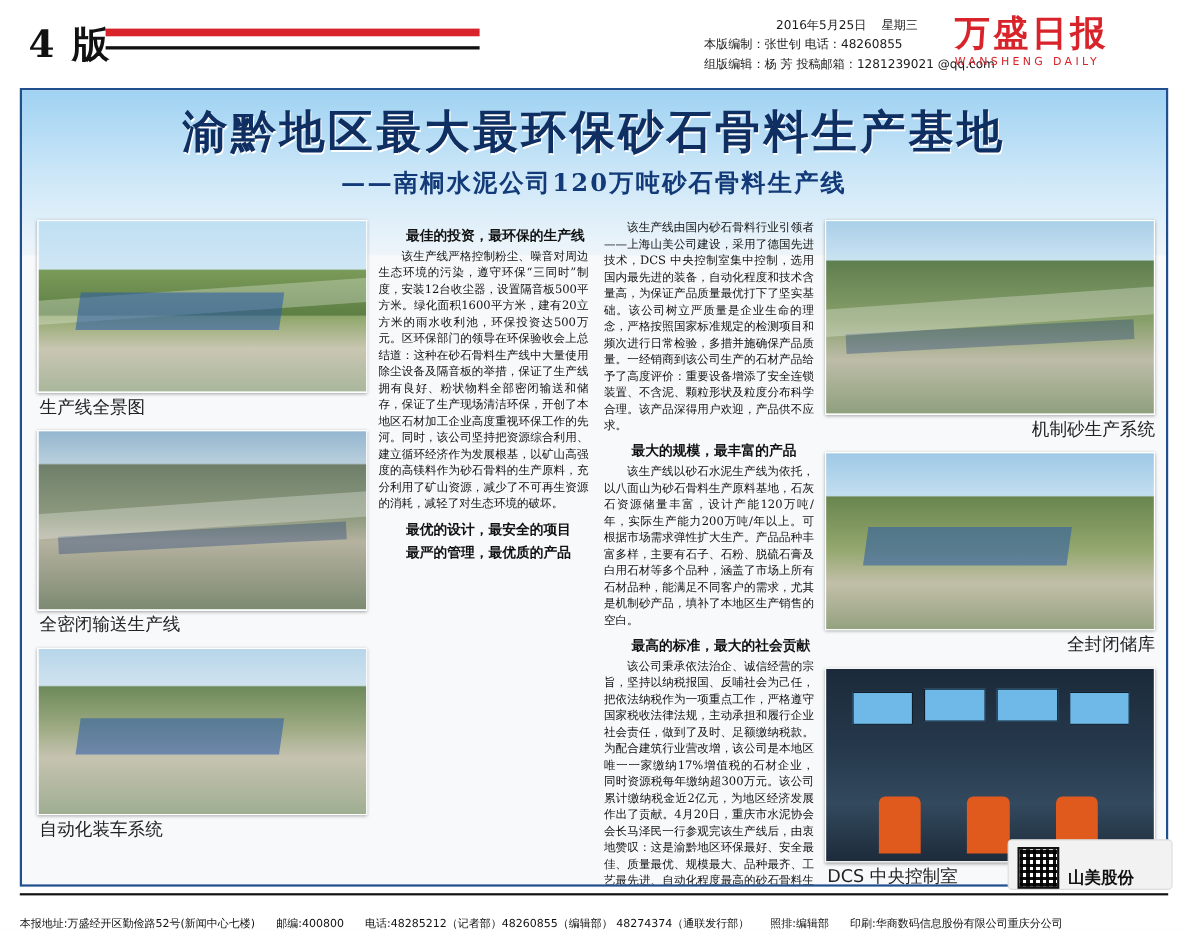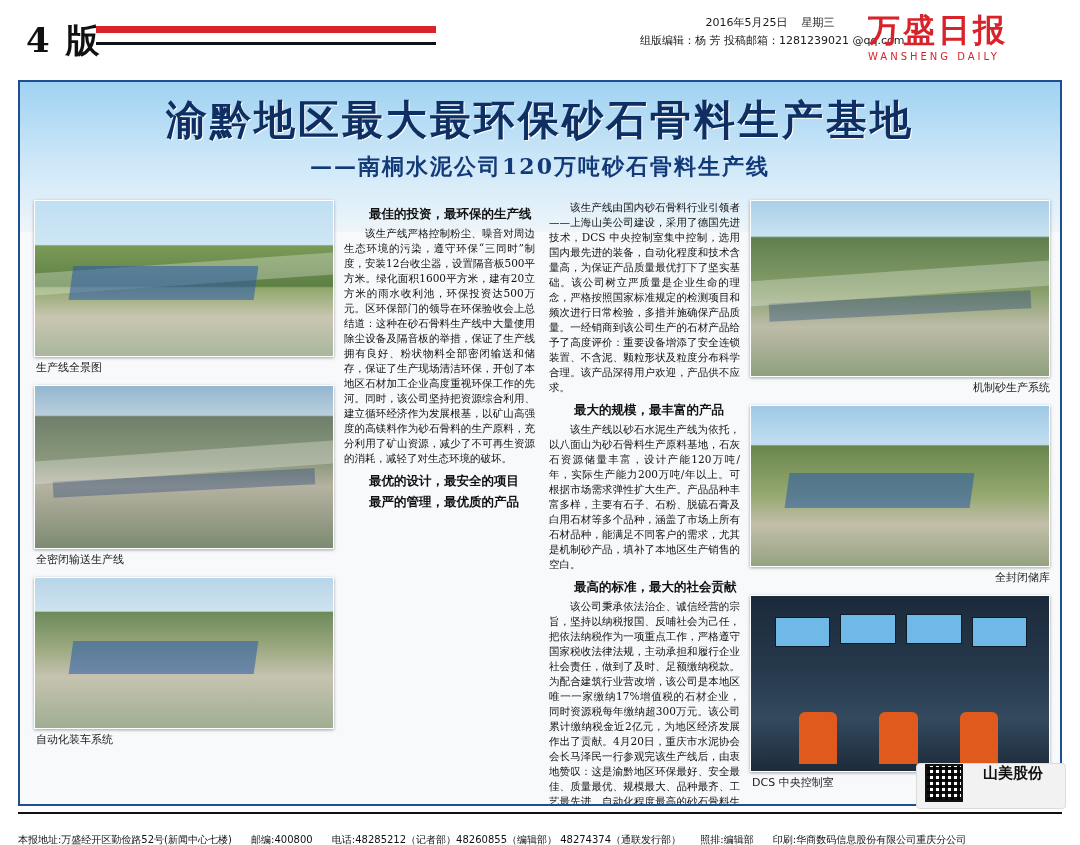--- a/index.html
+++ b/index.html
@@ -73,21 +73,21 @@
   .col-left{left:14px;width:300px;}
   .col-mid{left:324px;width:396px;}
   .col-right{left:730px;width:300px;}
 
   
   .photo{
     position:relative;border:1px solid #ffffff;box-shadow:0 1px 3px rgba(0,0,0,.35);
     overflow:hidden;
   }
   .cap{
-    font-size:11px;color:#222;margin:3px 0 10px 2px;
+    font-size:16px;color:#222;margin:3px 0 10px 2px;
   }
   .ph-a{height:155px;background:
      linear-gradient(180deg,#bfe0f3 0%,#cfe6f4 28%,#7a9a58 29%,#5d7f44 55%,#8fa76a 56%,#c9c6b2 75%,#a9b79c 100%);}
   .ph-b{height:162px;background:
      linear-gradient(180deg,#93b6cf 0%,#b9cfdd 18%,#6f7f6a 19%,#8d9a7e 48%,#b5b2a0 62%,#7d8a72 100%);}
   .ph-c{height:150px;background:
      linear-gradient(180deg,#b7d6ea 0%,#cfe2ee 22%,#6d8a5a 23%,#9aa87f 46%,#c6c3b0 66%,#9fae92 100%);}
   .ph-d{height:175px;background:
      linear-gradient(180deg,#a9cfe8 0%,#c9e2f1 20%,#5f7f4e 21%,#89a06b 52%,#bdbca8 72%,#8fa07d 100%);}
   .ph-e{height:160px;background:
@@ -129,21 +129,21 @@
     font-size:10px;color:#111;
     border-top:2px solid #111;padding-top:19px;
     white-space:nowrap;
   }
   .footer span{margin-right:16px;}
 
   
   .qr{
     position:absolute;right:14px;bottom:36px;width:150px;height:46px;
     background:#f2f2f2;border:1px solid #dcdcdc;border-radius:4px;
-    display:flex;align-items:flex-start;gap:20px;padding:0 8px;box-sizing:border-box;
+    display:flex;align-items:flex-end;gap:8px;padding:0 8px;box-sizing:border-box;
   }
   .qr-img{
     width:34px;height:34px;background:
       repeating-linear-gradient(90deg,#111 0 3px,#fff 3px 6px),
       repeating-linear-gradient(0deg,#111 0 3px,transparent 3px 6px);
     background-blend-mode:multiply;border:2px solid #111;
   }
   .qr-txt{font-family:"DejaVu Serif","Liberation Serif",serif;font-size:15px;font-weight:700;color:#111;}
 </style>
 </head>
@@ -155,20 +155,21 @@
     <div class="page-no">4 版</div>
     <div class="rule-red"></div>
     <div class="rule-black"></div>
 
     <div class="mast-info">
       <div class="center">
         <span>2016年5月25日</span>
         &nbsp;&nbsp;
         <span>星期三</span>
       </div>
+      <div class="row">本版编制：张世钊   电话：48260855</div>
       <div class="row">组版编辑：杨  芳    投稿邮箱：1281239021 @qq.com</div>
     </div>
 
     <div class="logo">
       <div class="cn">万盛日报</div>
       <div class="en">WANSHENG  DAILY</div>
     </div>
   </div>
 
   <div class="frame">

